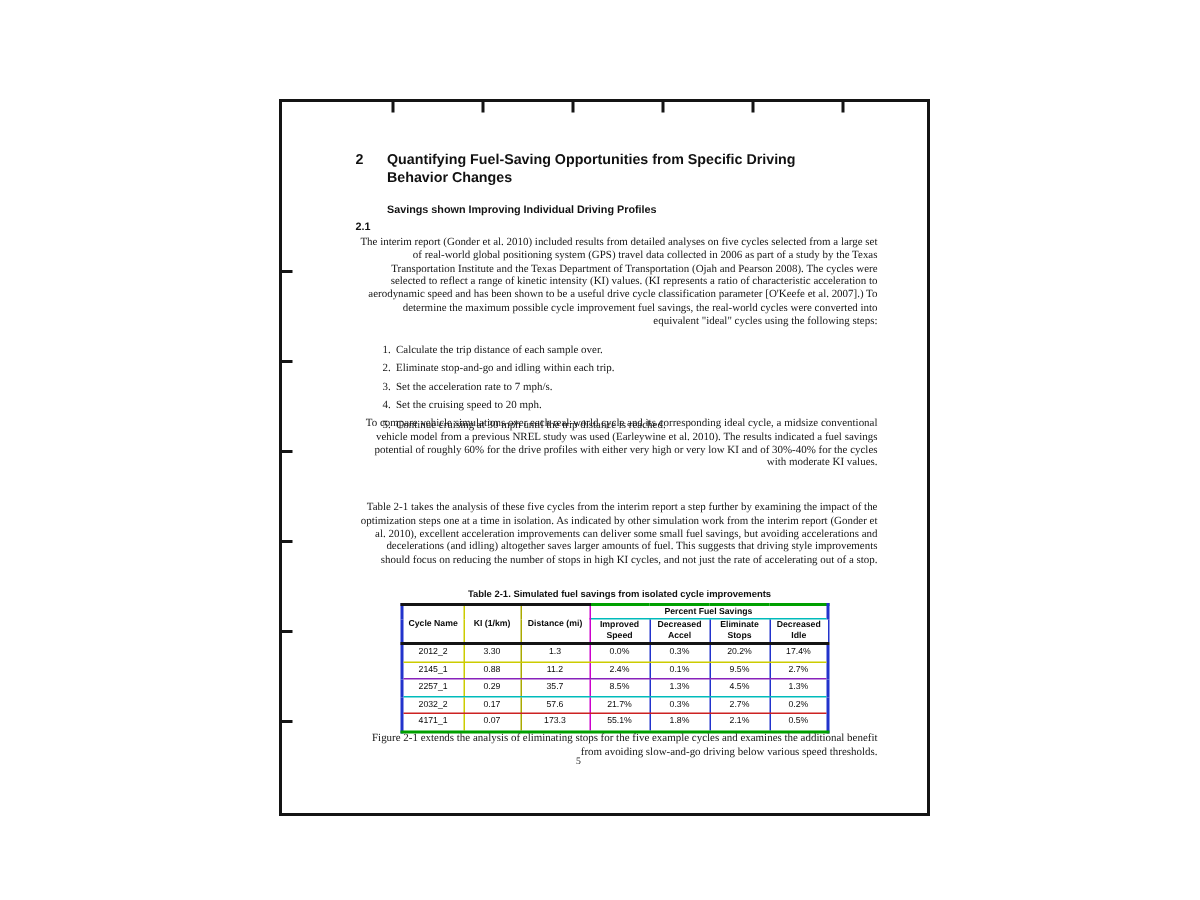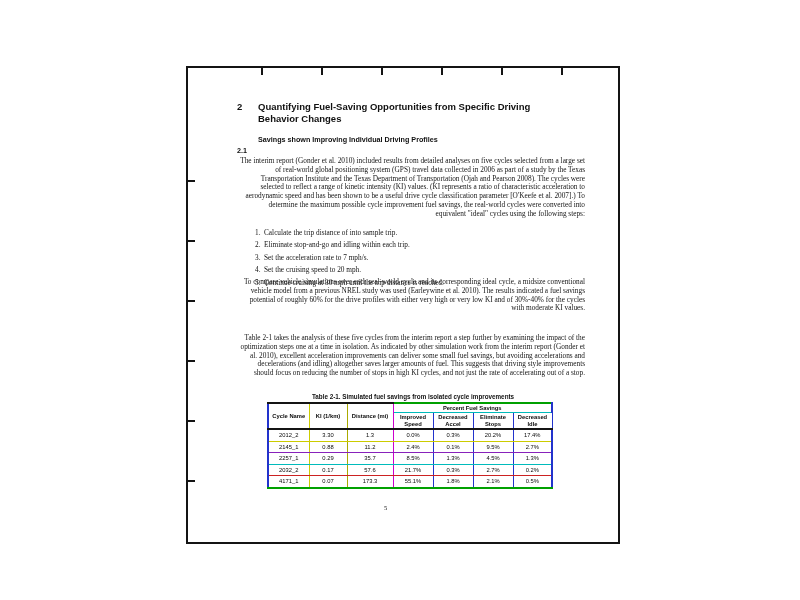--- a/index.html
+++ b/index.html
@@ -97,21 +97,21 @@
     <div class="abs h2">
       <span class="num">2.1</span>
       <span>Savings shown Improving Individual Driving Profiles</span>
     </div>
 
     <div class="abs para p1">The interim report (Gonder et al. 2010) included results from detailed analyses on five cycles selected from a large set of real-world global positioning system (GPS) travel data collected in 2006 as part of a study by the Texas Transportation Institute and the Texas Department of Transportation (Ojah and Pearson 2008). The cycles were selected to reflect a range of kinetic intensity (KI) values. (KI represents a ratio of characteristic acceleration to aerodynamic speed and has been shown to be a useful drive cycle classification parameter [O'Keefe et al. 2007].) To determine the maximum possible cycle improvement fuel savings, the real-world cycles were converted into equivalent "ideal" cycles using the following steps:</div>
 
     <div class="abs list">
       <div class="li">
         <span class="ln">1.</span>
-        <span>Calculate the trip distance of into sample trip.</span>
+        <span>Calculate the trip distance of each sample over.</span>
       </div>
       <div class="li">
         <span class="ln">2.</span>
         <span>Eliminate stop-and-go and idling within each trip.</span>
       </div>
       <div class="li">
         <span class="ln">3.</span>
         <span>Set the acceleration rate to 7 mph/s.</span>
       </div>
       <div class="li">
@@ -195,17 +195,18 @@
           <td class="d2 bB">0.07</td>
           <td class="d3 bB">173.3</td>
           <td class="d4 bB">55.1%</td>
           <td class="d5 bB">1.8%</td>
           <td class="d6 bB">2.1%</td>
           <td class="bR bB">0.5%</td>
         </tr>
       </tbody>
     </table>
 
+    <div class="abs para p4">Figure 2-1 extends the analysis of eliminating stops for the five example cycles and examines the additional benefit from avoiding slow-and-go driving below various speed thresholds.</div>
 
     <div class="abs pgnum">5</div>
 
   </div>
 </div>
 
 </body></html>

